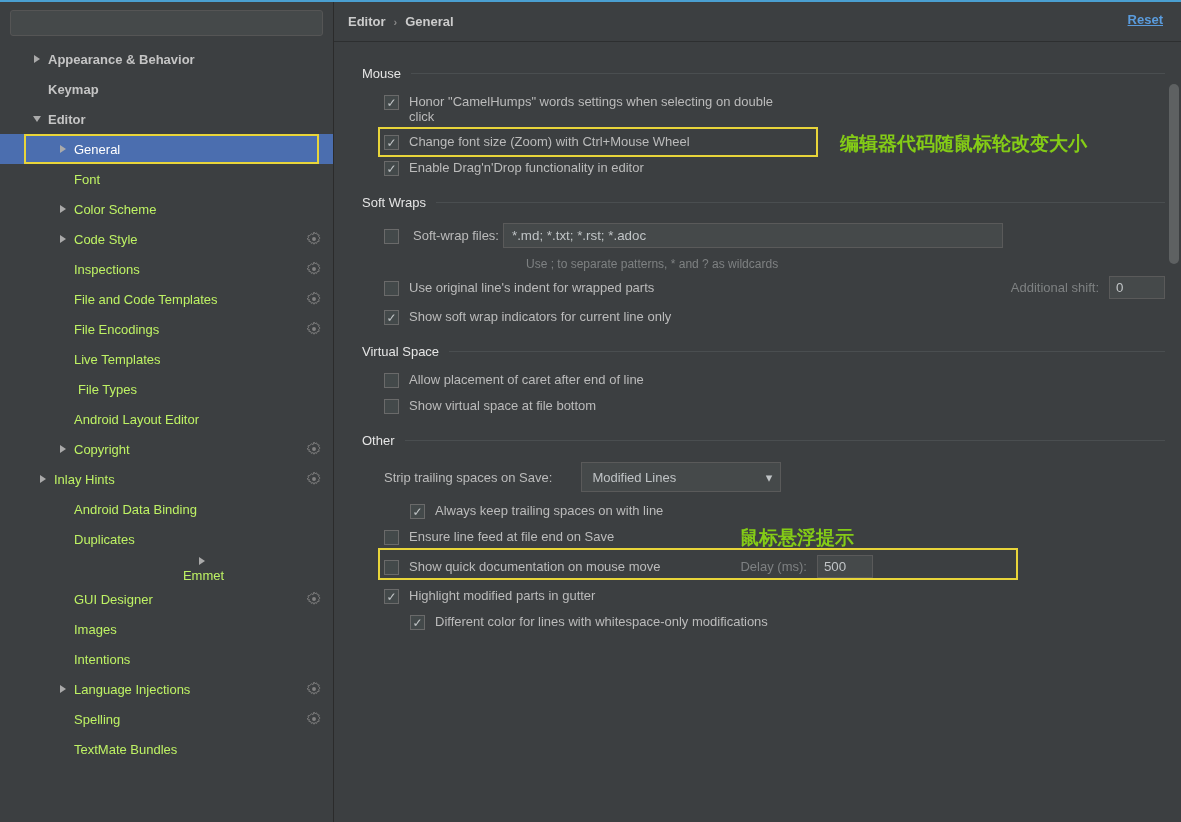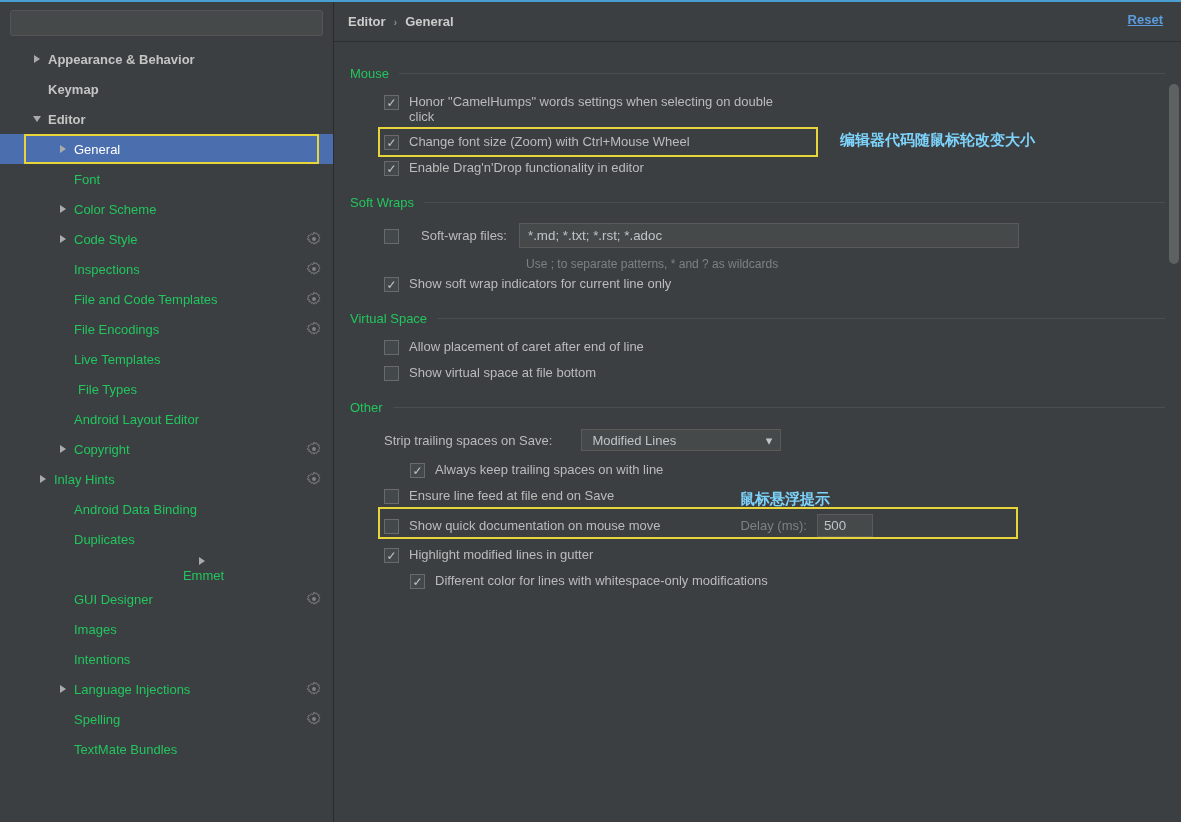--- a/index.html
+++ b/index.html
@@ -41,21 +41,21 @@
   transform: translateY(-50%);
   width: 14px; height: 14px;
   color: #aaa;
 }
 .tree { overflow-y: auto; flex: 1; padding-bottom: 10px; }
 .tree-item {
   display: flex; align-items: center;
   height: 30px;
   padding-right: 10px;
   cursor: pointer;
-  color: #22c55e;
+  color: #bef264;
   position: relative;
 }
 .tree-item.bold { font-weight: 600; color: #c5c5c5; }
 .tree-item .caret {
   width: 14px; height: 14px;
   display: inline-flex; align-items: center; justify-content: center;
   margin-right: 4px;
 }
 .tree-item .gear {
   position: absolute;
@@ -88,23 +88,23 @@
 .reset-link {
   position: absolute;
   right: 18px; top: 10px;
   color: #5a9cde;
   font-weight: 600;
   cursor: pointer;
   text-decoration: underline;
 }
 .content { padding: 10px 16px 20px 16px; overflow-y: auto; height: calc(100% - 40px); position: relative; }
 .section-title {
-  color: #22c55e;
+  color: #e5e5e5;
   font-size: 13px;
-  margin: 14px 0 8px 0;
+  margin: 14px 0 8px 12px;
   display: flex; align-items: center;
 }
 .section-title::after {
   content: '';
   flex: 1;
   border-top: 1px solid #4a4e50;
   margin-left: 10px;
 }
 .check-row {
   display: flex; align-items: flex-start;
@@ -124,21 +124,21 @@
 }
 .chk.checked::after {
   content: '✓';
   color: #c0c4c6;
   font-size: 12px;
   line-height: 1;
 }
 .sw-patterns-row {
   display: flex; align-items: center;
   padding: 5px 0 5px 34px;
-  gap: 12px;
+  gap: 4px;
 }
 .sw-input {
   flex: 0 0 500px;
   height: 25px;
   background: #45494a;
   border: 1px solid #5a5a5a;
   color: #c0c4c6;
   padding: 0 8px;
 }
 .hint {
@@ -158,37 +158,37 @@
   color: #c0c4c6;
   padding: 0 6px;
 }
 .row-flex { display: flex; align-items: center; }
 .strip-row {
   display: flex; align-items: center;
   padding: 6px 0 6px 34px;
   gap: 29px;
 }
 .dropdown {
-  width: 200px; height: 22px;
+  width: 200px; height: 30px;
   background: #45494a;
   border: 1px solid #5a5a5a;
   color: #c0c4c6;
   padding: 0 26px 0 10px;
   position: relative;
   display: flex; align-items: center;
 }
 .dropdown .dcaret {
   position: absolute; right: 8px; top: 50%;
   transform: translateY(-50%);
 }
 .anno {
   position: absolute;
-  color: #7dd3fc;
+  color: #84cc16;
   font-weight: 600;
-  font-size: 15px;
+  font-size: 19px;
 }
 .highlight-box {
   position: absolute;
   border: 2px solid #e8d53a;
   pointer-events: none;
 }
 svg.caret-right { width: 10px; height: 10px; }
 svg.caret-down { width: 10px; height: 10px; }
 .scrollbar-fake {
   position: absolute;
@@ -418,20 +418,26 @@
 
       <div class="section-title">
           <span>Soft Wraps</span>
         </div>
       <div class="sw-patterns-row">
         <span class="chk"></span>
         <span>Soft-wrap files:</span>
         <input class="sw-input" value="*.md; *.txt; *.rst; *.adoc" style="">
       </div>
       <div class="hint">Use ; to separate patterns, * and ? as wildcards</div>
+      <div class="check-row row-flex">
+        <span class="chk"></span>
+        <span>Use original line's indent for wrapped parts</span>
+        <span class="inline-field-label">Additional shift:</span>
+        <input class="num-input" value="0" style="">
+      </div>
       <div class="check-row">
         <span class="chk checked"></span>
         <span>Show soft wrap indicators for current line only</span>
       </div>
 
       <div class="section-title">
           <span>Virtual Space</span>
         </div>
       <div class="check-row">
         <span class="chk"></span>
@@ -452,32 +458,32 @@
           <span class="dcaret">▾</span>
         </div>
       </div>
       <div class="check-row indent2">
         <span class="chk checked"></span>
         <span>Always keep trailing spaces on with line</span>
       </div>
       <div class="check-row" style="position:relative">
         <span class="chk"></span>
         <span>Ensure line feed at file end on Save</span>
-        <span class="anno" style="left:390px; top:7px">鼠标悬浮提示</span>
+        <span class="anno" style="left:390px; top:1px">鼠标悬浮提示</span>
       </div>
       <div class="check-row row-flex" style="position:relative">
         <div class="highlight-box" style="left:28px; width:640px; top:-2px; height:32px"></div>
         <span class="chk"></span>
         <span>Show quick documentation on mouse move</span>
         <span class="inline-field-label" style="margin-left:80px">Delay (ms):</span>
         <input class="num-input" value="500" style="">
       </div>
       <div class="check-row">
         <span class="chk checked"></span>
-        <span>Highlight modified lines in gutter</span>
+        <span>Highlight modified parts in gutter</span>
       </div>
       <div class="check-row indent2">
         <span class="chk checked"></span>
         <span>Different color for lines with whitespace-only modifications</span>
       </div>
 
     </div>
   </div>
 </div>
 

